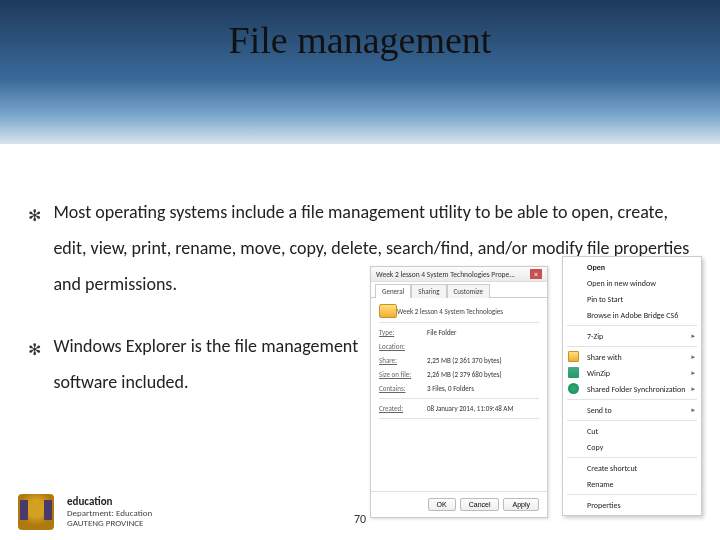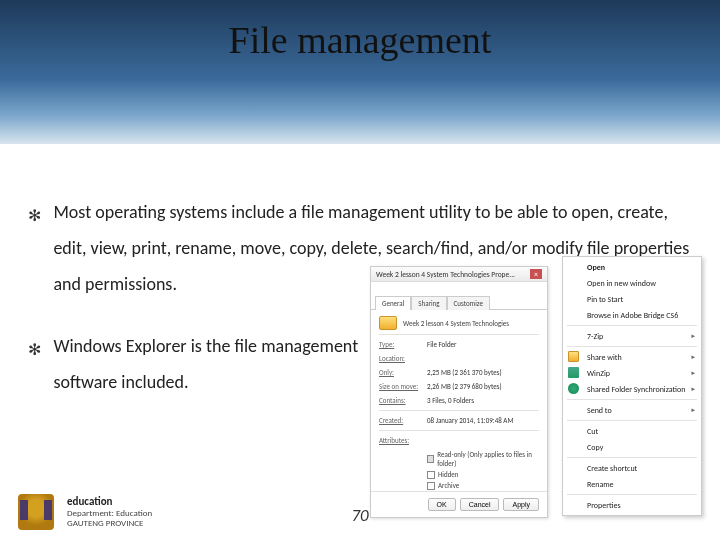--- a/index.html
+++ b/index.html
@@ -45,23 +45,22 @@
     margin-top: 6px;
     color: #333;
   }
   .bullet .text { flex: 1; }
   .bullet.short .text { max-width: 330px; }
   .page-num {
     position: absolute;
     left: 50%;
     bottom: 14px;
     transform: translateX(-50%);
-    font-size: 17px;
+    font-size: 12px;
     color: #333;
-    font-style: italic;
   }
   .logo {
     position: absolute;
     left: 18px;
     bottom: 10px;
     display: flex;
     align-items: center;
     gap: 13px;
   }
   .crest {
@@ -112,34 +111,34 @@
     color: #fff;
     text-align: center;
     line-height: 10px;
     font-size: 8px;
   }
   .props-dialog .tabs {
     display: flex;
     border-bottom: 1px solid #ccc;
     padding-left: 4px;
     gap: 0;
-    margin-top: 13px;
+    margin-top: 1px;
   }
   .props-dialog .tabs span {
     border: 1px solid #ccc;
     border-bottom: none;
     padding: 2px 6px;
     background: #f4f4f4;
     font-size: 7px;
     position: relative;
     top: 1px;
   }
   .props-dialog .tabs span.active { background: #fff; }
   .props-dialog .body { padding: 6px 8px; }
-  .props-dialog .icon-row { display:flex; align-items:center; gap:6px; margin-bottom:4px; }
+  .props-dialog .icon-row { display:flex; align-items:center; margin-bottom:4px; }
   .props-dialog .folder-ico {
     width: 18px; height: 14px;
     background: linear-gradient(#ffe07a,#f0b030);
     border-radius: 2px;
     border:1px solid #c8922a;
   }
   .props-dialog hr { border:none; border-top:1px solid #e2e2e2; margin: 3px 0 5px; }
   .props-dialog .row { display:flex; margin-bottom:5px; }
   .props-dialog .row .k { width: 48px; color:#666;text-decoration:underline; }
   .props-dialog .row .v { flex:1; color:#333; }
@@ -222,54 +221,37 @@
     </div>
     <hr>
     <div class="row">
         <span class="k">Type:</span>
         <span class="v">File Folder</span>
       </div>
     <div class="row">
         <span class="k">Location:</span>
       </div>
     <div class="row">
-        <span class="k">Only:</span>
+        <span class="k">Share:</span>
         <span class="v">2,25 MB (2 361 370 bytes)</span>
       </div>
     <div class="row">
-        <span class="k">Size on move:</span>
+        <span class="k">Size on file:</span>
         <span class="v">2,26 MB (2 379 680 bytes)</span>
       </div>
     <div class="row">
         <span class="k">Contains:</span>
         <span class="v">3 Files, 0 Folders</span>
       </div>
     <hr>
     <div class="row">
         <span class="k">Created:</span>
         <span class="v">08 January 2014, 11:09:48 AM</span>
       </div>
     <hr>
-    <div class="attrs">
-      <div class="row">
-          <span class="k">Attributes:</span>
-        </div>
-      <div class="cb ro">
-          <span class="box"></span>
-          <span>Read-only (Only applies to files in folder)</span>
-        </div>
-      <div class="cb">
-          <span class="box"></span>
-          <span>Hidden</span>
-        </div>
-      <div class="cb">
-          <span class="box"></span>
-          <span>Archive</span>
-        </div>
-    </div>
   </div>
   <div class="btns">
     <button>OK</button>
     <button>Cancel</button>
     <button>Apply</button>
   </div>
 </div>
 
 <div class="ctx-menu">
   <div class="item bold">Open</div>

